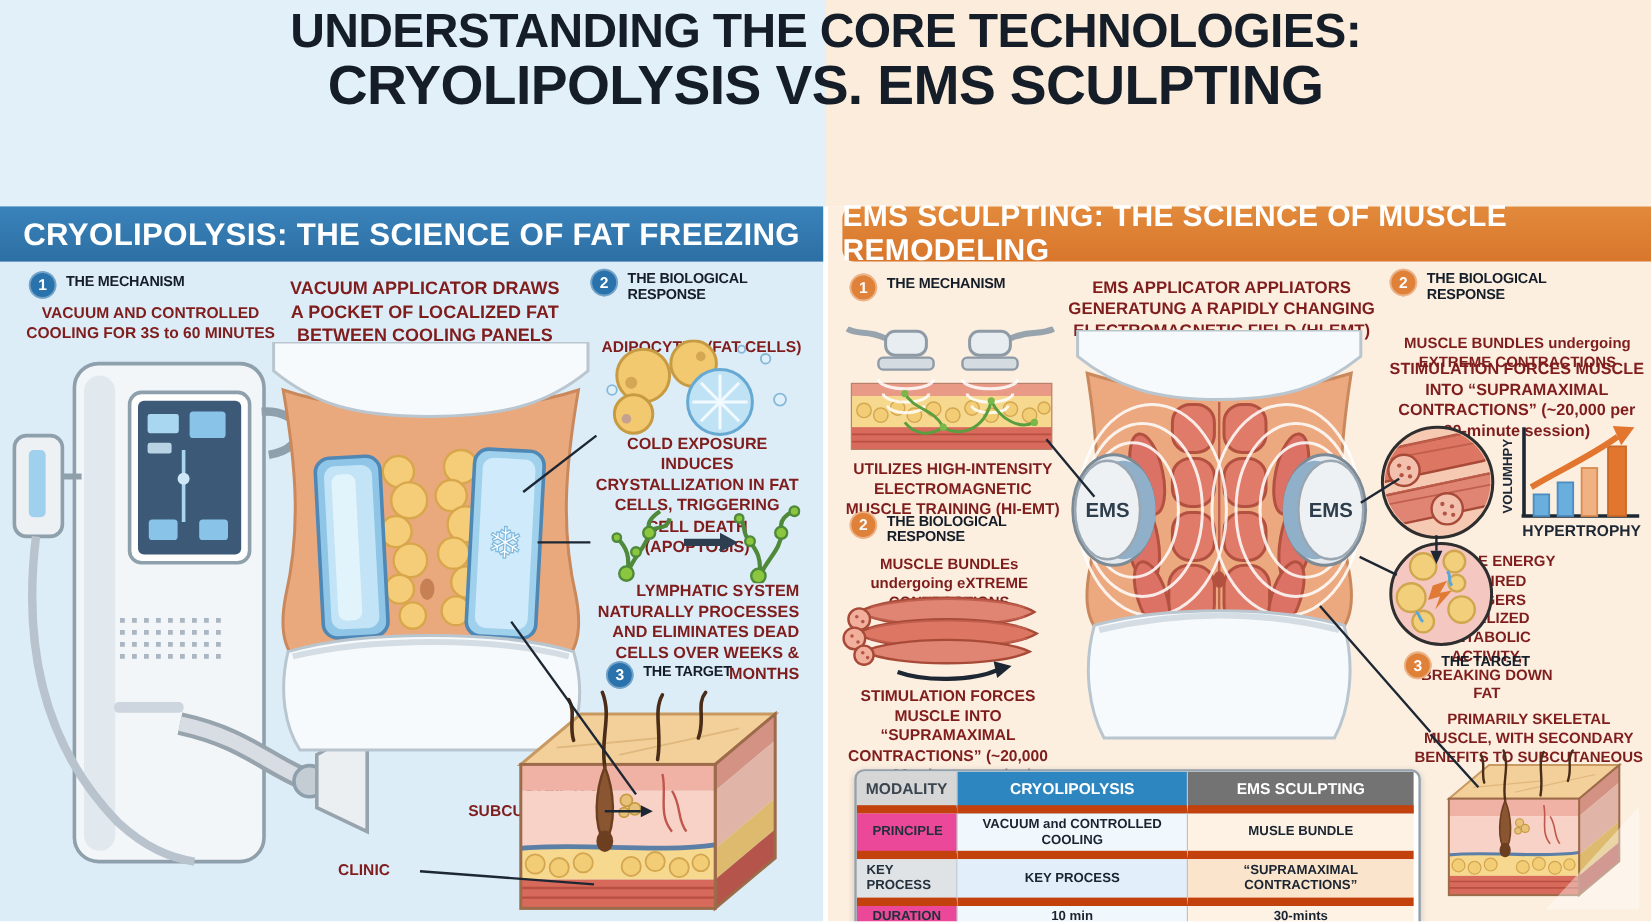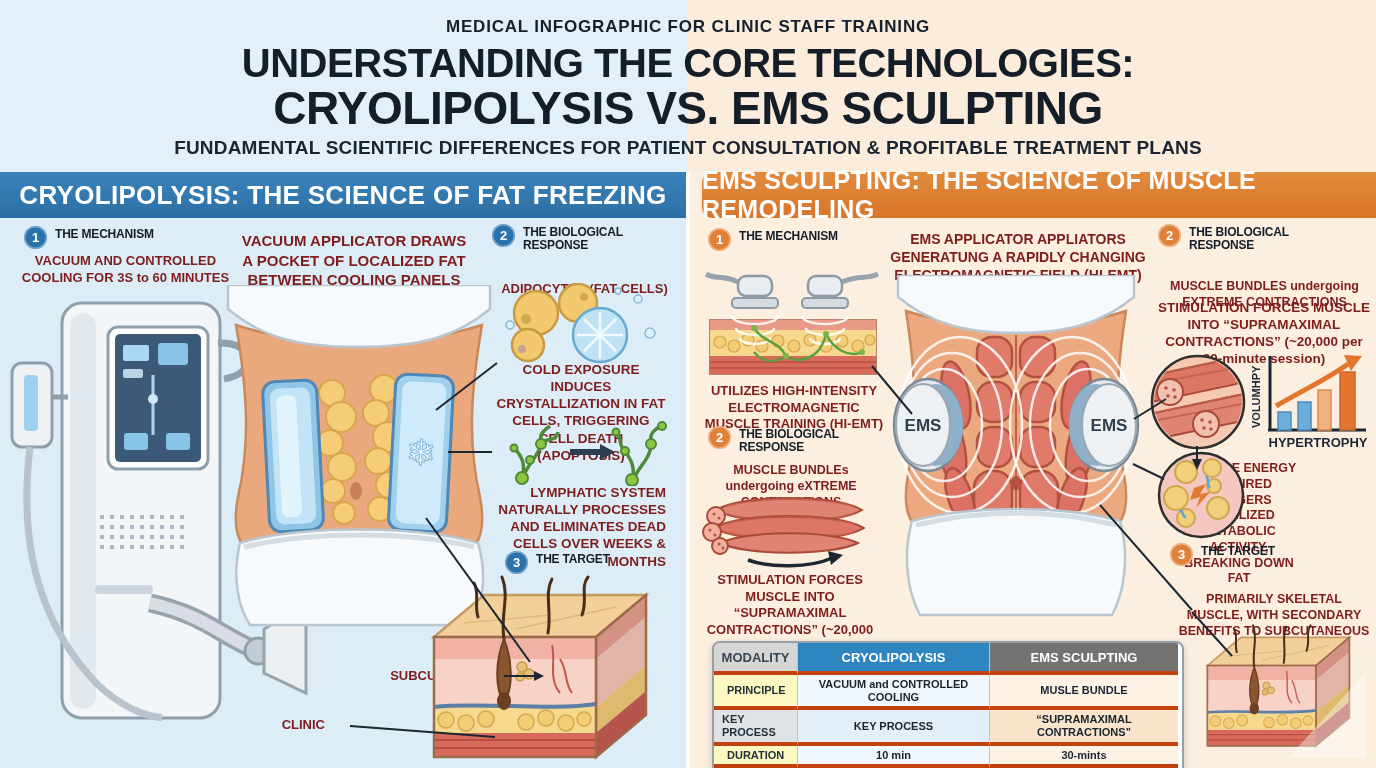--- a/index.html
+++ b/index.html
@@ -27,45 +27,43 @@
   .n13{font-size:13px;line-height:1.27;text-align:center;}
   .n125{font-size:12.5px;line-height:1.26;}
   .right-al{text-align:right;}
   .sec{display:flex;align-items:flex-start;gap:8px;}
   .sec .t{font-size:12px;font-weight:700;line-height:1.08;letter-spacing:-.2px;padding-top:2px;color:#141d28;}
   .badge{flex:0 0 auto;width:23px;height:23px;border-radius:50%;display:flex;align-items:center;justify-content:center;color:#fff;font-size:13px;font-weight:700;}
   .badge-b{background:#2a72ab;box-shadow:inset 0 0 0 1.5px rgba(255,255,255,.35);}
   .badge-o{background:#e0813a;box-shadow:inset 0 0 0 1.5px rgba(255,255,255,.4);}
   
   .ctable{left:712px;top:641px;width:468px;background:#fff;border:2px solid #93a1ac;border-radius:8px;overflow:hidden;display:grid;grid-template-columns:84px 192px 188px;box-shadow:0 2px 6px rgba(0,0,0,.18);}
-  .tc{display:flex;align-items:center;justify-content:center;text-align:center;border-right:1px solid #bcc5cc;border-bottom:4px solid #c2410c;padding:3px 4px;font-weight:700;}
+  .tc{display:flex;align-items:center;justify-content:center;text-align:center;border-right:1px solid #bcc5cc;border-bottom:7px solid #c2410c;padding:3px 4px;font-weight:700;}
   .tc.laste{border-right:none;}
   .tc.lastr{border-bottom:none;}
   .th{min-height:22px;font-size:13px;}
   .th-m{background:#d6d6d6;color:#3a4550;}
   .th-c{background:#2e86c1;color:#fff;}
   .th-e{background:#737373;color:#fff;}
   .td{font-size:11px;line-height:1.15;}
   .td-lbl{justify-content:flex-start;padding-left:8px;text-align:left;color:#23303c;}
-  .r-even.col-l{background:#fef9c3;padding-left:13px;} .r-odd.col-l{background:#dfe3e6;}
+  .r-even.col-l{background:#ec4899;padding-left:13px;} .r-odd.col-l{background:#dfe3e6;}
   .r-even.col-c{background:#f1f8fd;} .r-odd.col-c{background:#e2eef9;}
   .r-even.col-e{background:#fdf2e4;} .r-odd.col-e{background:#fae4cc;}
   svg{display:block;}
   .overlay{pointer-events:none;}
 </style>
 </head>
 <body>
 
 <div id="stage">
 
   <div class="abs top-band">
-    <div class="eyebrow">MEDICAL INFOGRAPHIC FOR CLINIC STAFF TRAINING</div>
     <div class="title1">UNDERSTANDING THE CORE TECHNOLOGIES:</div>
     <div class="title2">CRYOLIPOLYSIS VS. EMS SCULPTING</div>
-    <div class="subtitle">FUNDAMENTAL SCIENTIFIC DIFFERENCES FOR PATIENT CONSULTATION &amp; PROFITABLE TREATMENT PLANS</div>
   </div>
 
   <div class="abs body-left"></div>
   <div class="abs body-right"></div>
 
   <div class="abs phead phead-left">CRYOLIPOLYSIS: THE SCIENCE OF FAT FREEZING</div>
   <div class="abs phead phead-right">EMS SCULPTING: THE SCIENCE OF MUSCLE REMODELING</div>
 
   <div class="abs sec" style="left:24px;top:226px;width:210px;">
     <div class="badge badge-b">1</div>

